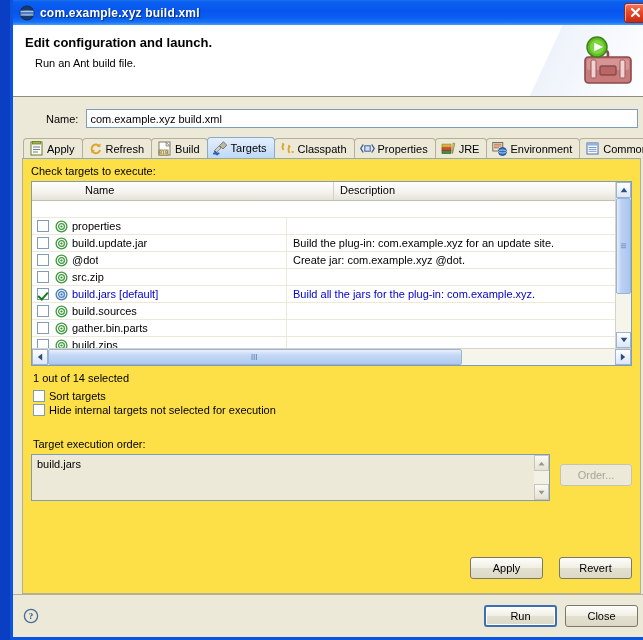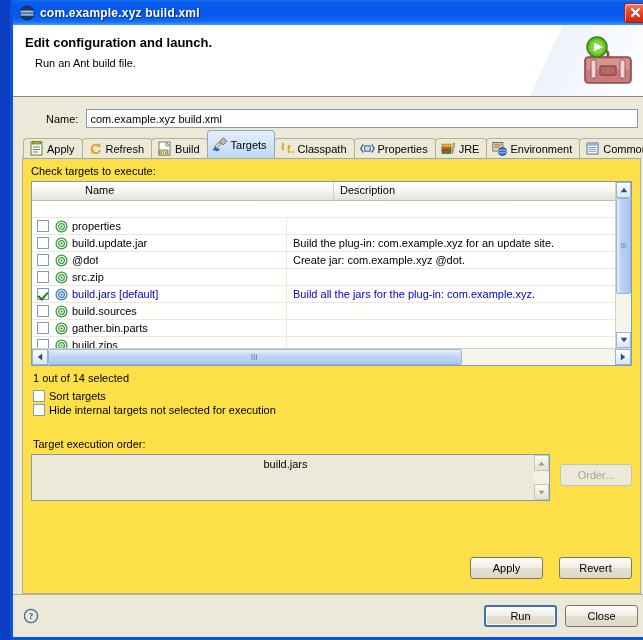--- a/index.html
+++ b/index.html
@@ -165,21 +165,21 @@
     border-radius: 4px 4px 0 0;
     margin-right: -1px;
     white-space: nowrap;
     cursor: pointer;
     position: relative;
   }
   .tab.active {
     background: linear-gradient(to bottom, #e4eefb 0%, #cfe3fa 55%, #bfd9f7 100%);
     border-color: #8ea9c4;
     z-index: 5;
-    height: 28px;
+    height: 21px;
   }
   .tab-ico {
     width: 15px; height: 15px;
     margin-right: 3px;
     flex: 0 0 15px;
     display: inline-block;
   }
   .tab-panel {
     flex: 1;
     background: #fde047;
@@ -371,21 +371,20 @@
     border: 1px solid #7f9db9;
     background: #ece9d8;
     display: flex;
     overflow: hidden;
   }
   .order-list {
     flex: 1;
     padding: 3px 0 0 5px;
     font-size: 11px;
     color: #000;
-    text-align: center;
   }
   .order-sb {
     flex: 0 0 15px;
     display: flex;
     flex-direction: column;
     background: #f0eee1;
   }
   .order-sb .sb-btn {
     border-color: #c8c6b8;
     background: linear-gradient(to bottom, #fbfaf4, #e4e2d4);

